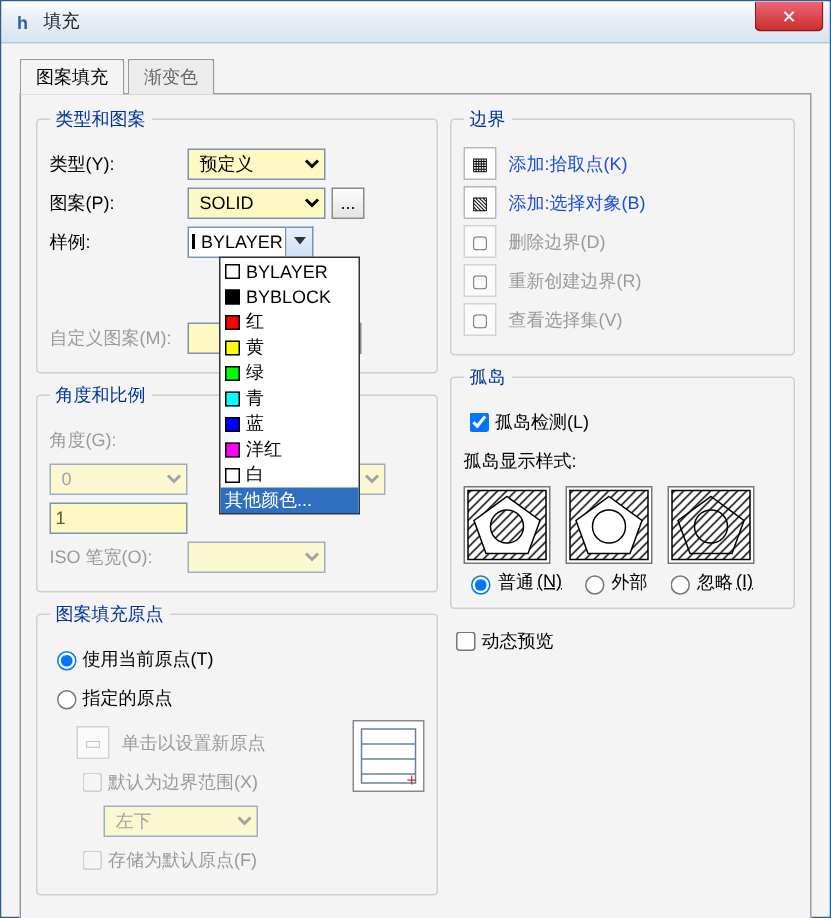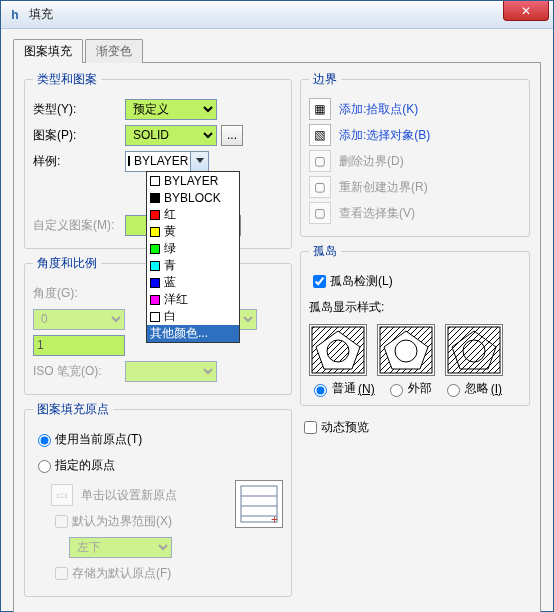--- a/index.html
+++ b/index.html
@@ -15,42 +15,42 @@
 .tab.inactive{background:#ececec;color:#666}
 .panel{border:1px solid #9a9a9a;padding:8px 10px 10px;background:#f4f4f4;flex:1;display:flex;gap:8px;position:relative}
 .col{display:flex;flex-direction:column}
 .col.left{width:268px}
 .col.right{flex:1}
 fieldset{border:1px solid #cfcfcf;border-radius:3px;margin:0 0 6px 0;padding:6px 8px 8px}
 fieldset>legend{padding:0 4px;color:#003399}
 .row{display:flex;align-items:center;margin:4px 0;min-height:22px}
 .lbl{width:92px}
 .u{text-decoration:underline}
-select,input[type=text]{height:21px;border:1px solid #7a93b0;background:#bef264;padding:0 3px}
+select,input[type=text]{height:21px;border:1px solid #7a93b0;background:#fef9c3;padding:0 3px}
 select{width:90px}
 .sel-wide{width:92px}
 .btn-sm{width:22px;height:21px;border:1px solid #8a8a8a;background:linear-gradient(#fdfdfd,#e4e4e4);margin-left:4px;display:inline-flex;align-items:center;justify-content:center}
 .swatch-input{width:66px;height:21px;border:1px solid #7a93b0;background:#fff;display:flex;align-items:center;padding:0 2px}
 .sw-sq{width:10px;height:10px;border:1px solid #000;margin-right:4px;background:#fff}
 .dd-btn{width:18px;height:21px;border:1px solid #7a93b0;border-left:none;background:linear-gradient(#e9f1fb,#cfe0f4);display:flex;align-items:center;justify-content:center}
 .dropdown{position:absolute;left:132px;top:108px;width:94px;background:#fff;border:1px solid #333;z-index:50}
 .dropdown .opt{display:flex;align-items:center;height:17px;padding:0 3px;gap:4px}
 .dropdown .opt.hi{background:#2f6fc0;color:#ffffff}
 .dropdown .osq{width:10px;height:10px;border:1px solid #000}
 .disabled{color:#9a9a9a}
 .bicon{width:22px;height:22px;border:1px solid #b7b7b7;background:#fff;display:inline-flex;align-items:center;justify-content:center;margin-right:8px}
 .bicon.dis{opacity:.55}
 .linkish{color:#1d4ed8}
 .linkish.dis{color:#9a9a9a}
 .cb{margin-right:4px;vertical-align:middle}
 .island-preview{display:flex;gap:10px;margin:6px 0 4px}
 .ip{width:58px;height:52px;border:1px solid #777;background:#fff;display:flex;align-items:center;justify-content:center}
 .ip svg{width:56px;height:50px}
 .radio-row{display:flex;gap:10px;margin-top:2px}
-.radio-row label{display:flex;align-items:center;gap:2px;white-space:nowrap}
+.radio-row label{display:flex;gap:2px;white-space:nowrap}
 .origin-box{width:48px;height:48px;border:1px solid #888;background:#fff;display:flex;align-items:center;justify-content:center;color:#a33;font-size:22px}
 .swline{display:flex;align-items:center}
 </style>
 </head>
 <body>
 
 <div class="window">
   <div class="titlebar">
     <span class="icon">h</span>
     <span class="title">填充</span>

